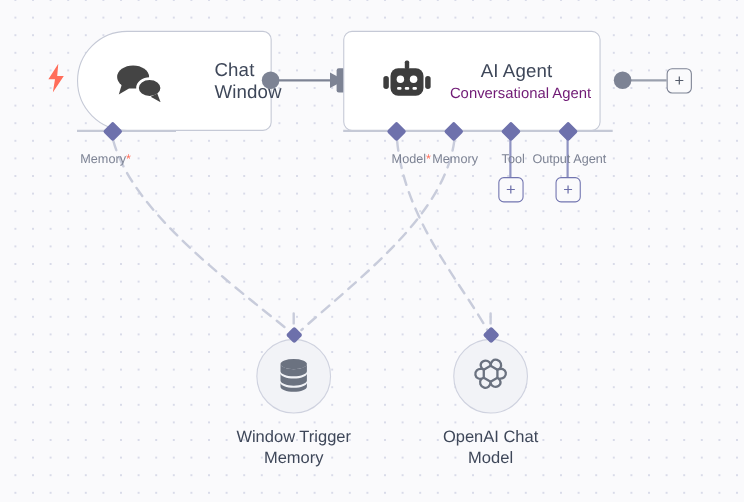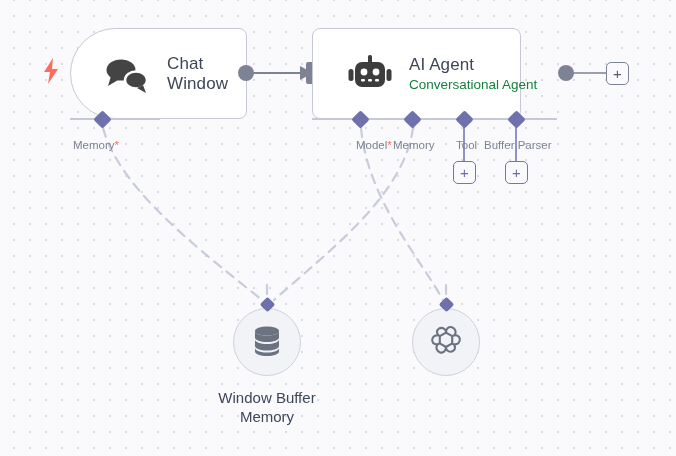--- a/index.html
+++ b/index.html
@@ -38,21 +38,21 @@
     display: flex;
     align-items: center;
   }
   .node-trigger {
     left: 70px; top: 28px;
     width: 177px; height: 91px;
     border-radius: 46px 8px 8px 46px;
   }
   .node-agent {
     left: 312px; top: 28px;
-    width: 209px; height: 91px;
+    width: 234px; height: 91px;
     border-radius: 8px;
   }
   .node-icon {
     flex: 0 0 auto;
     display: flex;
     align-items: center;
     justify-content: center;
   }
   .node-trigger .node-icon { margin-left: 28px; width: 54px; }
   .node-agent   .node-icon { margin-left: 32px; width: 50px; }
@@ -60,25 +60,26 @@
     margin-left: 14px;
     display: flex;
     flex-direction: column;
     justify-content: center;
     line-height: 1.16;
   }
   .node-title {
     font-size: 17px;
     color: #3e4759;
     letter-spacing: 0.1px;
+    margin-left: 28px;
   }
   .node-title.wrap { max-width: 64px; }
   .node-subtitle {
     font-size: 13.5px;
-    color: #15803d;
+    color: #701a75;
     margin-top: 2px;
     white-space: nowrap;
   }
 
   
   .node-circle {
     position: absolute;
     width: 68px; height: 68px;
     border-radius: 50%;
     background: #f2f3f7;
@@ -250,51 +251,55 @@
   <div class="diamond" style="left:406px; top:113px;"></div>
   <div class="port-label" style="left:393px; top:139px;">Memory</div>
 
   <div class="diamond" style="left:458px; top:113px;"></div>
   <div class="port-label" style="left:456px; top:139px;">Tool</div>
   <div class="plus-btn purple" style="left:453px; top:161px;">
     <span>+</span>
   </div>
 
   <div class="diamond" style="left:510px; top:113px;"></div>
-  <div class="port-label" style="left:484px; top:139px;">Buffer Parser</div>
+  <div class="port-label" style="left:484px; top:139px;">Output Agent</div>
   <div class="plus-btn purple" style="left:505px; top:161px;">
     <span>+</span>
   </div>
 
   <div class="diamond small" style="left:262px; top:299px; z-index:3;"></div>
   <div class="node-circle" style="left:233px; top:308px;">
     <div>
       <svg viewBox="0 0 34 34" width="34" height="34">
         <ellipse cx="17" cy="8" rx="12" ry="4.6" fill="#6b7280"></ellipse>
         <path d="M5 8 v6.5 c0,2.6 5.4,4.6 12,4.6 s12,-2 12,-4.6 V8 c0,2.6 -5.4,4.6 -12,4.6 S5,10.6 5,8 z" fill="#6b7280"></path>
         <path d="M5 16.5 v6.5 c0,2.6 5.4,4.6 12,4.6 s12,-2 12,-4.6 v-6.5 c0,2.6 -5.4,4.6 -12,4.6 S5,19.1 5,16.5 z" fill="#6b7280"></path>
         <path d="M5 25 v3.5 c0,2.6 5.4,4.6 12,4.6 s12,-2 12,-4.6 V25 c0,2.6 -5.4,4.6 -12,4.6 S5,27.6 5,25 z" fill="#6b7280"></path>
       </svg>
     </div>
   </div>
   <div class="circle-label" style="left:182px; top:389px;">
-    <div>Window Buffer</div>
+    <div>Window Trigger</div>
     <div>Memory</div>
   </div>
 
   <div class="diamond small" style="left:441px; top:299px; z-index:3;"></div>
   <div class="node-circle" style="left:412px; top:308px;">
     <div>
       <svg viewBox="0 0 34 34" width="34" height="34">
         <g fill="none" stroke="#6b7280" stroke-width="2.1" stroke-linejoin="round" stroke-linecap="round">
           <path d="M17 9.6 L23.2 13.2 L23.2 20.4 L17 24 L10.8 20.4 L10.8 13.2 Z"></path>
           <path d="M17 9.6 C17 5.6 19.8 3.2 22.9 4.2 C26.4 5.3 27.6 9.1 25.7 11.8"></path>
           <path d="M23.2 13.2 C26.7 11.2 30.2 12.5 30.8 15.7 C31.4 19.2 28.5 21.6 25.5 21.2"></path>
           <path d="M23.2 20.4 C26.7 22.4 26.9 26.1 24.1 27.9 C21.1 29.8 17.8 28.2 17 25.3"></path>
           <path d="M17 24 C17 28 14.2 30.4 11.1 29.4 C7.6 28.3 6.4 24.5 8.3 21.8"></path>
           <path d="M10.8 20.4 C7.3 22.4 3.8 21.1 3.2 17.9 C2.6 14.4 5.5 12 8.5 12.4"></path>
           <path d="M10.8 13.2 C7.3 11.2 7.1 7.5 9.9 5.7 C12.9 3.8 16.2 5.4 17 8.3"></path>
         </g>
       </svg>
     </div>
   </div>
+  <div class="circle-label" style="left:361px; top:389px;">
+    <div>OpenAI Chat</div>
+    <div>Model</div>
+  </div>
 
 </div>
 
 </body></html>

